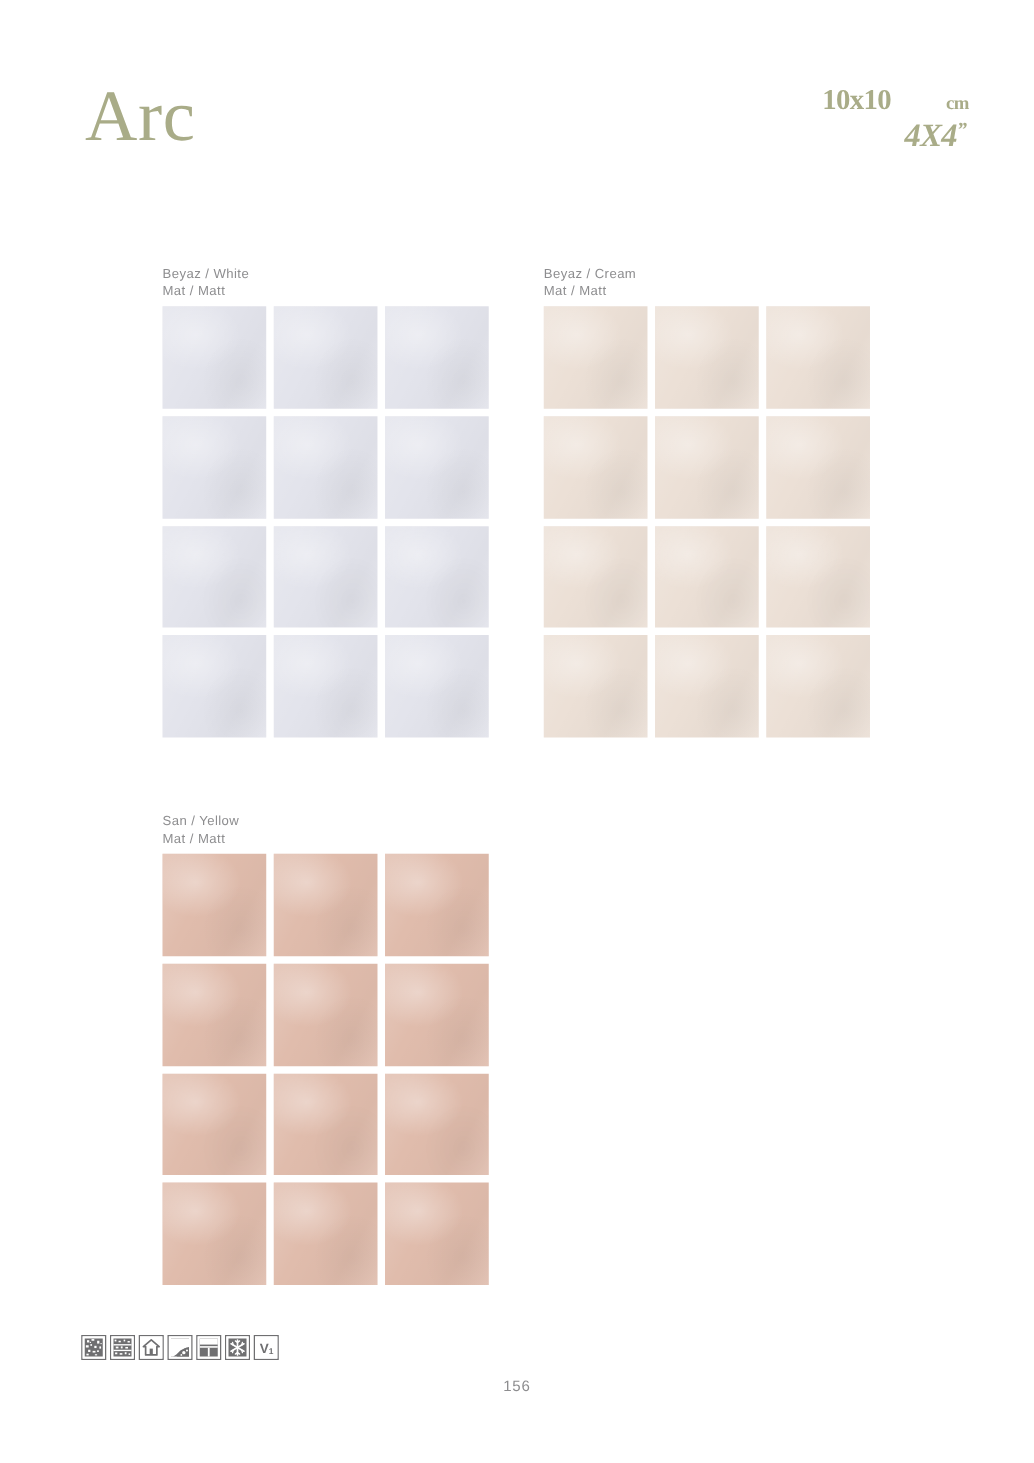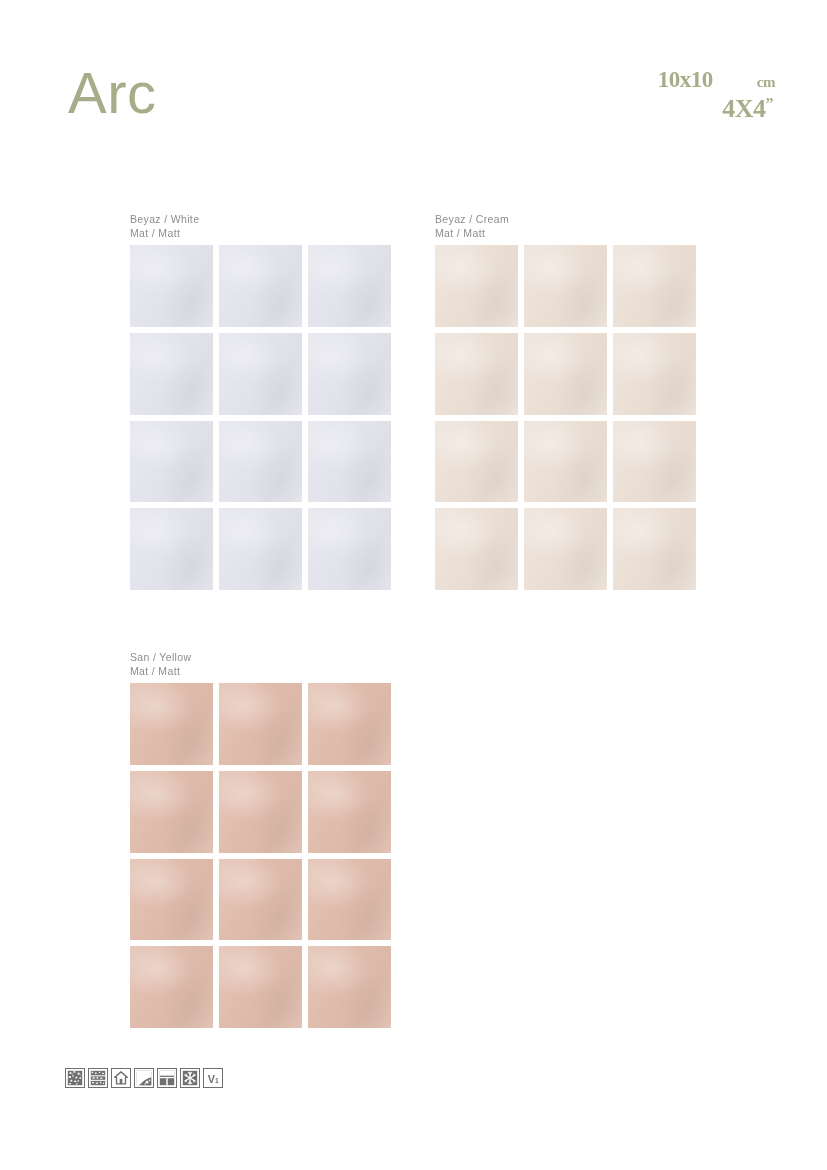--- a/index.html
+++ b/index.html
@@ -20,21 +20,21 @@
     position: absolute;
     left: 0;
     top: 0;
     width: 827px;
     height: 170px;
   }
   .series-title {
     position: absolute;
     left: 68px;
     top: 62px;
-    font-family: Liberation Sans, sans-serif;
+    font-family: Liberation Serif, serif;
     font-size: 58px;
     line-height: 62px;
     font-weight: 400;
     color: #a9ac88;
     letter-spacing: 0.5px;
     text-align: center;
   }
   .size-block {
     position: absolute;
     right: 52px;
@@ -54,20 +54,21 @@
     font-size: 15px;
     padding-left: 44px;
   }
   .size-imperial {
     font-size: 26px;
     line-height: 24px;
     letter-spacing: -0.5px;
     display: block;
     margin-top: -2px;
     padding-right: 2px;
+    font-style: italic;
   }
   .size-imperial .inch {
     font-size: 16px;
     vertical-align: 8px;
   }
 
   
   .panel {
     position: absolute;
   }
@@ -330,13 +331,14 @@
     <span class="spec-icon">
       <svg viewBox="0 0 20 20">
         <rect x="0" y="0" width="20" height="20" fill="#fff"></rect>
         <text x="4.2" y="15.2" font-family="Liberation Sans, sans-serif" font-size="12" font-weight="700" fill="#6f6f71">V</text>
         <text x="12.2" y="16" font-family="Liberation Sans, sans-serif" font-size="7.5" font-weight="700" fill="#6f6f71">1</text>
       </svg>
     </span>
 
   </div>
 
+  <div class="page-number">156</div>
 </div>
 
 </body></html>

